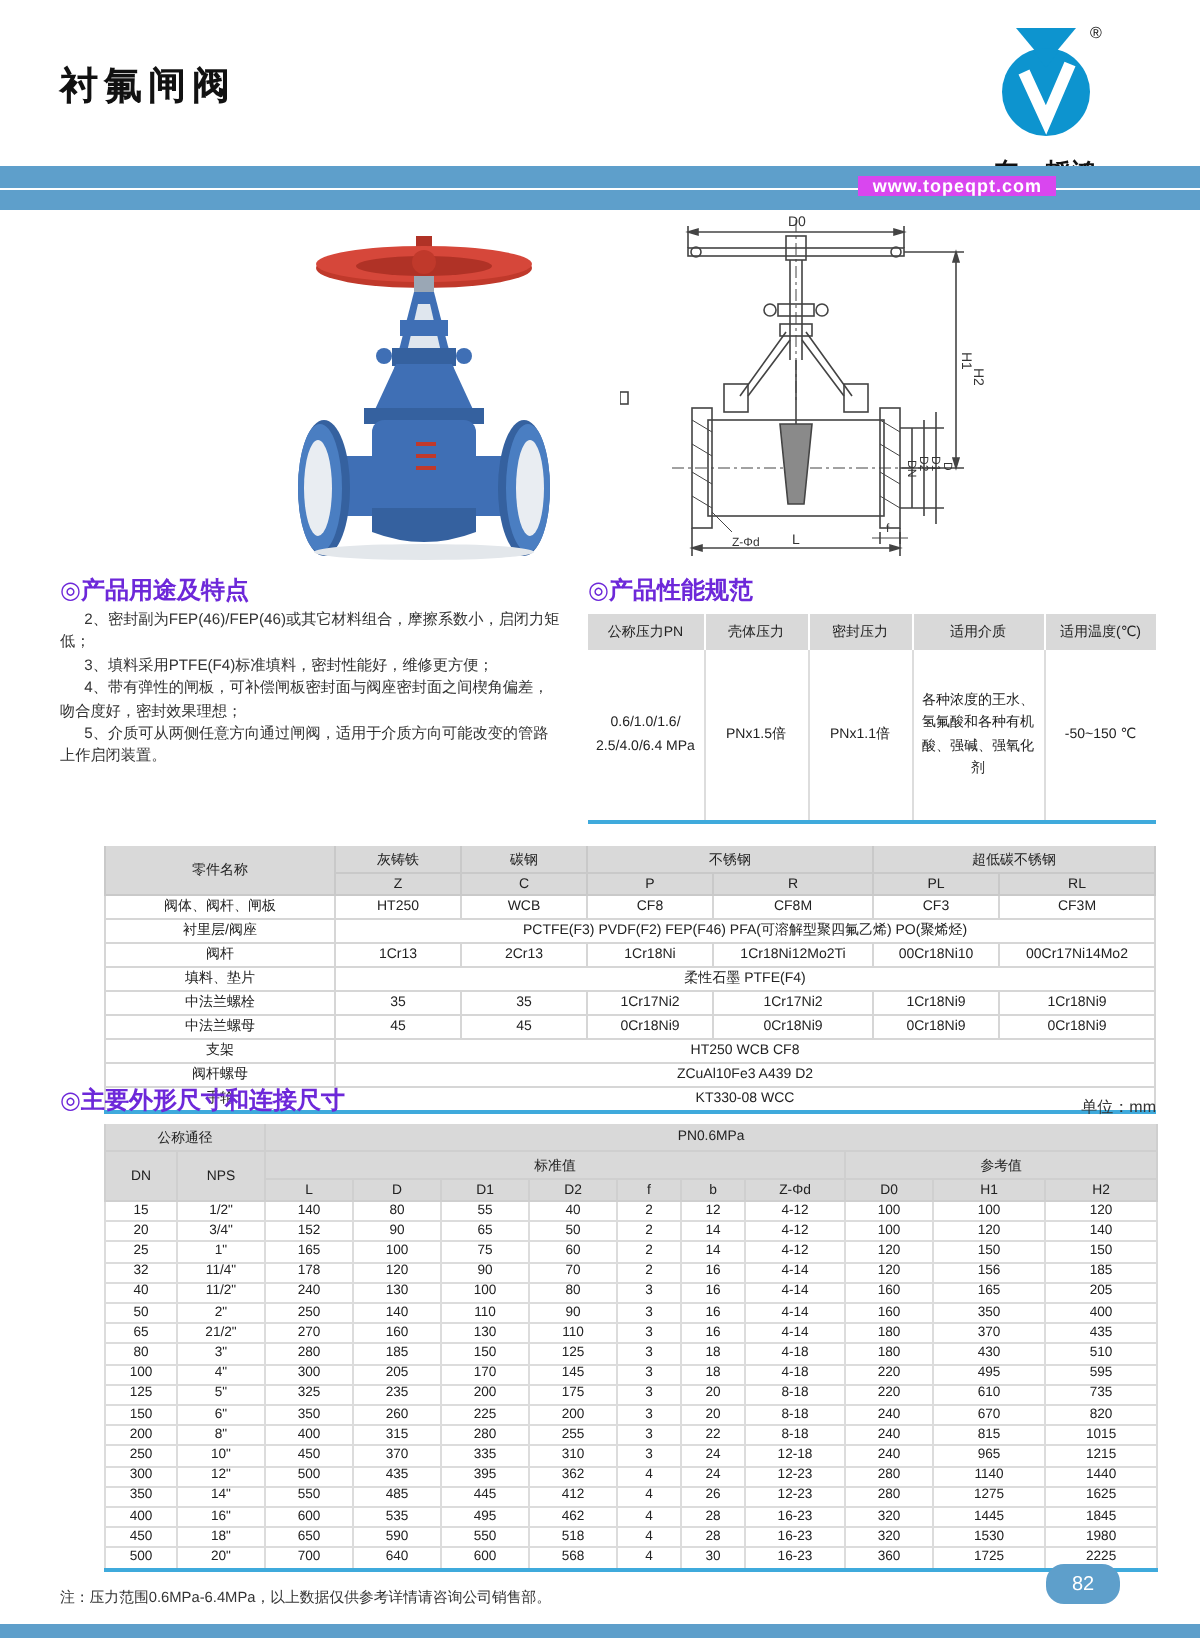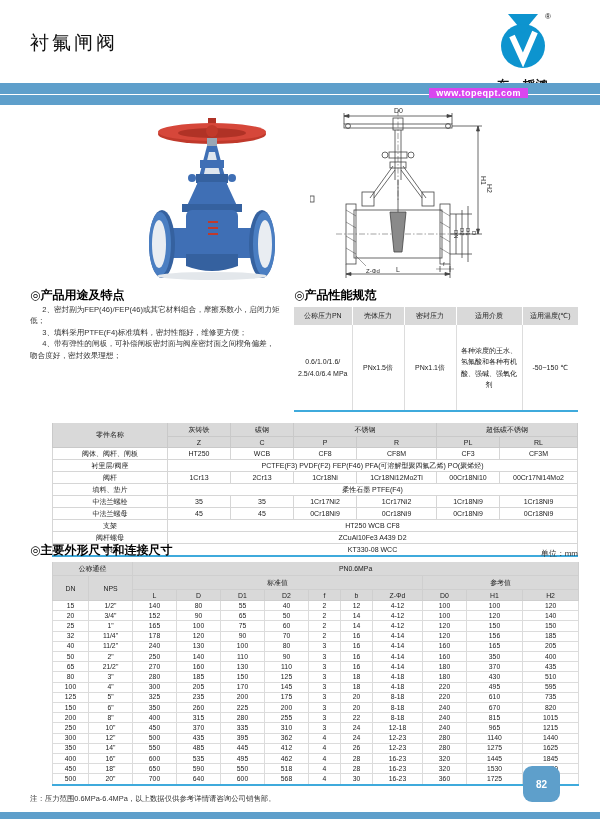--- a/index.html
+++ b/index.html
@@ -2,31 +2,31 @@
 <html><head>
 <meta charset="utf-8">
 <style>
   * { margin:0; padding:0; box-sizing:border-box; }
   html,body { width:600px; height:819px; }
   body {
     position:relative; background:#fff; overflow:hidden;
     font-family:"Liberation Sans","DejaVu Sans",sans-serif; color:#222;
   }
   
-  .page-title { position:absolute; left:30px; top:30px; font-size:19px; font-weight:normal; letter-spacing:3px; color:#111; }
+  .page-title { position:absolute; left:30px; top:30px; font-size:19px; font-weight:bold; letter-spacing:3px; color:#111; }
   .logo-block { position:absolute; left:487px; top:10px; width:72px; text-align:center; }
   .brand-name { font-size:12px; font-weight:bold; letter-spacing:1px; color:#111; margin-top:1px; }
   .banner { position:absolute; left:0; top:83px; width:600px; height:22px; background:#5e9fcb; }
   .banner-line { position:absolute; left:0; top:11px; width:600px; height:1px; background:#fff; }
   .banner-site { position:absolute; right:72px; top:5px; background:#d946ef; padding:0 7px; color:#fff; font-size:9px; font-weight:bold; letter-spacing:.5px; }
   
   .photo-wrap { position:absolute; left:122px; top:116px; }
   .drawing-wrap { position:absolute; left:310px; top:106px; }
   
-  .sec-h { font-size:12px; font-weight:bold; color:#000000; }
+  .sec-h { font-size:12px; font-weight:bold; color:#6d28d9; }
   
   .sec-row { position:absolute; left:30px; top:287px; width:548px; display:flex; gap:14px; }
   .features { width:250px; }
   .features p { font-size:7.6px; line-height:1.5; text-indent:1.6em; color:#333; }
   .perf { width:284px; }
   table { border-collapse:collapse; table-layout:fixed; }
   .perf table { width:100%; margin-top:3px; font-size:7px; border-bottom:2px solid #3faadc; }
   .perf th { background:#d9d9d9; font-weight:normal; padding:4px 0; border-left:1px solid #fff; font-size:7px; }
   .perf td { text-align:center; vertical-align:middle; height:86px; border-left:1px solid #ddd; padding:0 3px; line-height:1.6; }
   .perf th:first-child, .perf td:first-child { border-left:none; }
@@ -38,21 +38,21 @@
   .materials-sec .mlabel { width:115px; }
   
   .dims-sec { position:absolute; left:30px; top:542px; width:548px; }
   .dims-head { display:flex; justify-content:space-between; align-items:flex-end; }
   .unit { font-size:8px; color:#333; }
   .dims-sec table { width:526px; margin:3px 0 0 22px; font-size:6.8px; border-bottom:2px solid #3faadc; }
   .dims-sec th { background:#d9d9d9; font-weight:normal; padding:1.5px 0; font-size:6.9px; border:1px solid #cfcfcf; border-top:none; }
   .dims-sec td { text-align:center; padding:0.6px 0; border:1px solid #dcdcdc; line-height:1.18; }
   .note { position:absolute; left:30px; top:758px; font-size:7.4px; color:#333;margin-top:36px; }
   
-  .page-badge { position:absolute; right:40px; bottom:17px; width:37px; height:36px; background:#5e9fcb; border-radius:9px; color:#fff; font-size:10px; font-weight:bold; display:flex; align-items:center; justify-content:center; }
+  .page-badge { position:absolute; right:40px; bottom:17px; width:37px; height:20px; background:#5e9fcb; border-radius:9px; color:#fff; font-size:10px; font-weight:normal; display:flex; align-items:center; justify-content:center; }
   .bottom-strip { position:absolute; left:0; bottom:0; width:600px; height:7px; background:#5e9fcb; }
   svg text { font-family:"Liberation Sans",sans-serif; }
 </style>
 </head>
 <body>
 
 <div class="page-title">衬氟闸阀</div>
 
 <div class="logo-block">
   <svg width="72" height="62" viewBox="0 0 72 62">
@@ -177,20 +177,21 @@
   </svg>
 </div>
 
 <div class="sec-row">
   <div class="features">
     <div class="sec-h">◎产品用途及特点</div>
     <div>
         <p>2、密封副为FEP(46)/FEP(46)或其它材料组合，摩擦系数小，启闭力矩低；</p>
         <p>3、填料采用PTFE(F4)标准填料，密封性能好，维修更方便；</p>
         <p>4、带有弹性的闸板，可补偿闸板密封面与阀座密封面之间楔角偏差，吻合度好，密封效果理想；</p>
+        <p>5、介质可从两侧任意方向通过闸阀，适用于介质方向可能改变的管路上作启闭装置。</p>
       </div>
   </div>
 
   <div class="perf">
     <div class="sec-h">◎产品性能规范</div>
     <table>
       <colgroup>
           <col style="width:58px">
           <col style="width:52px">
           <col style="width:52px">

